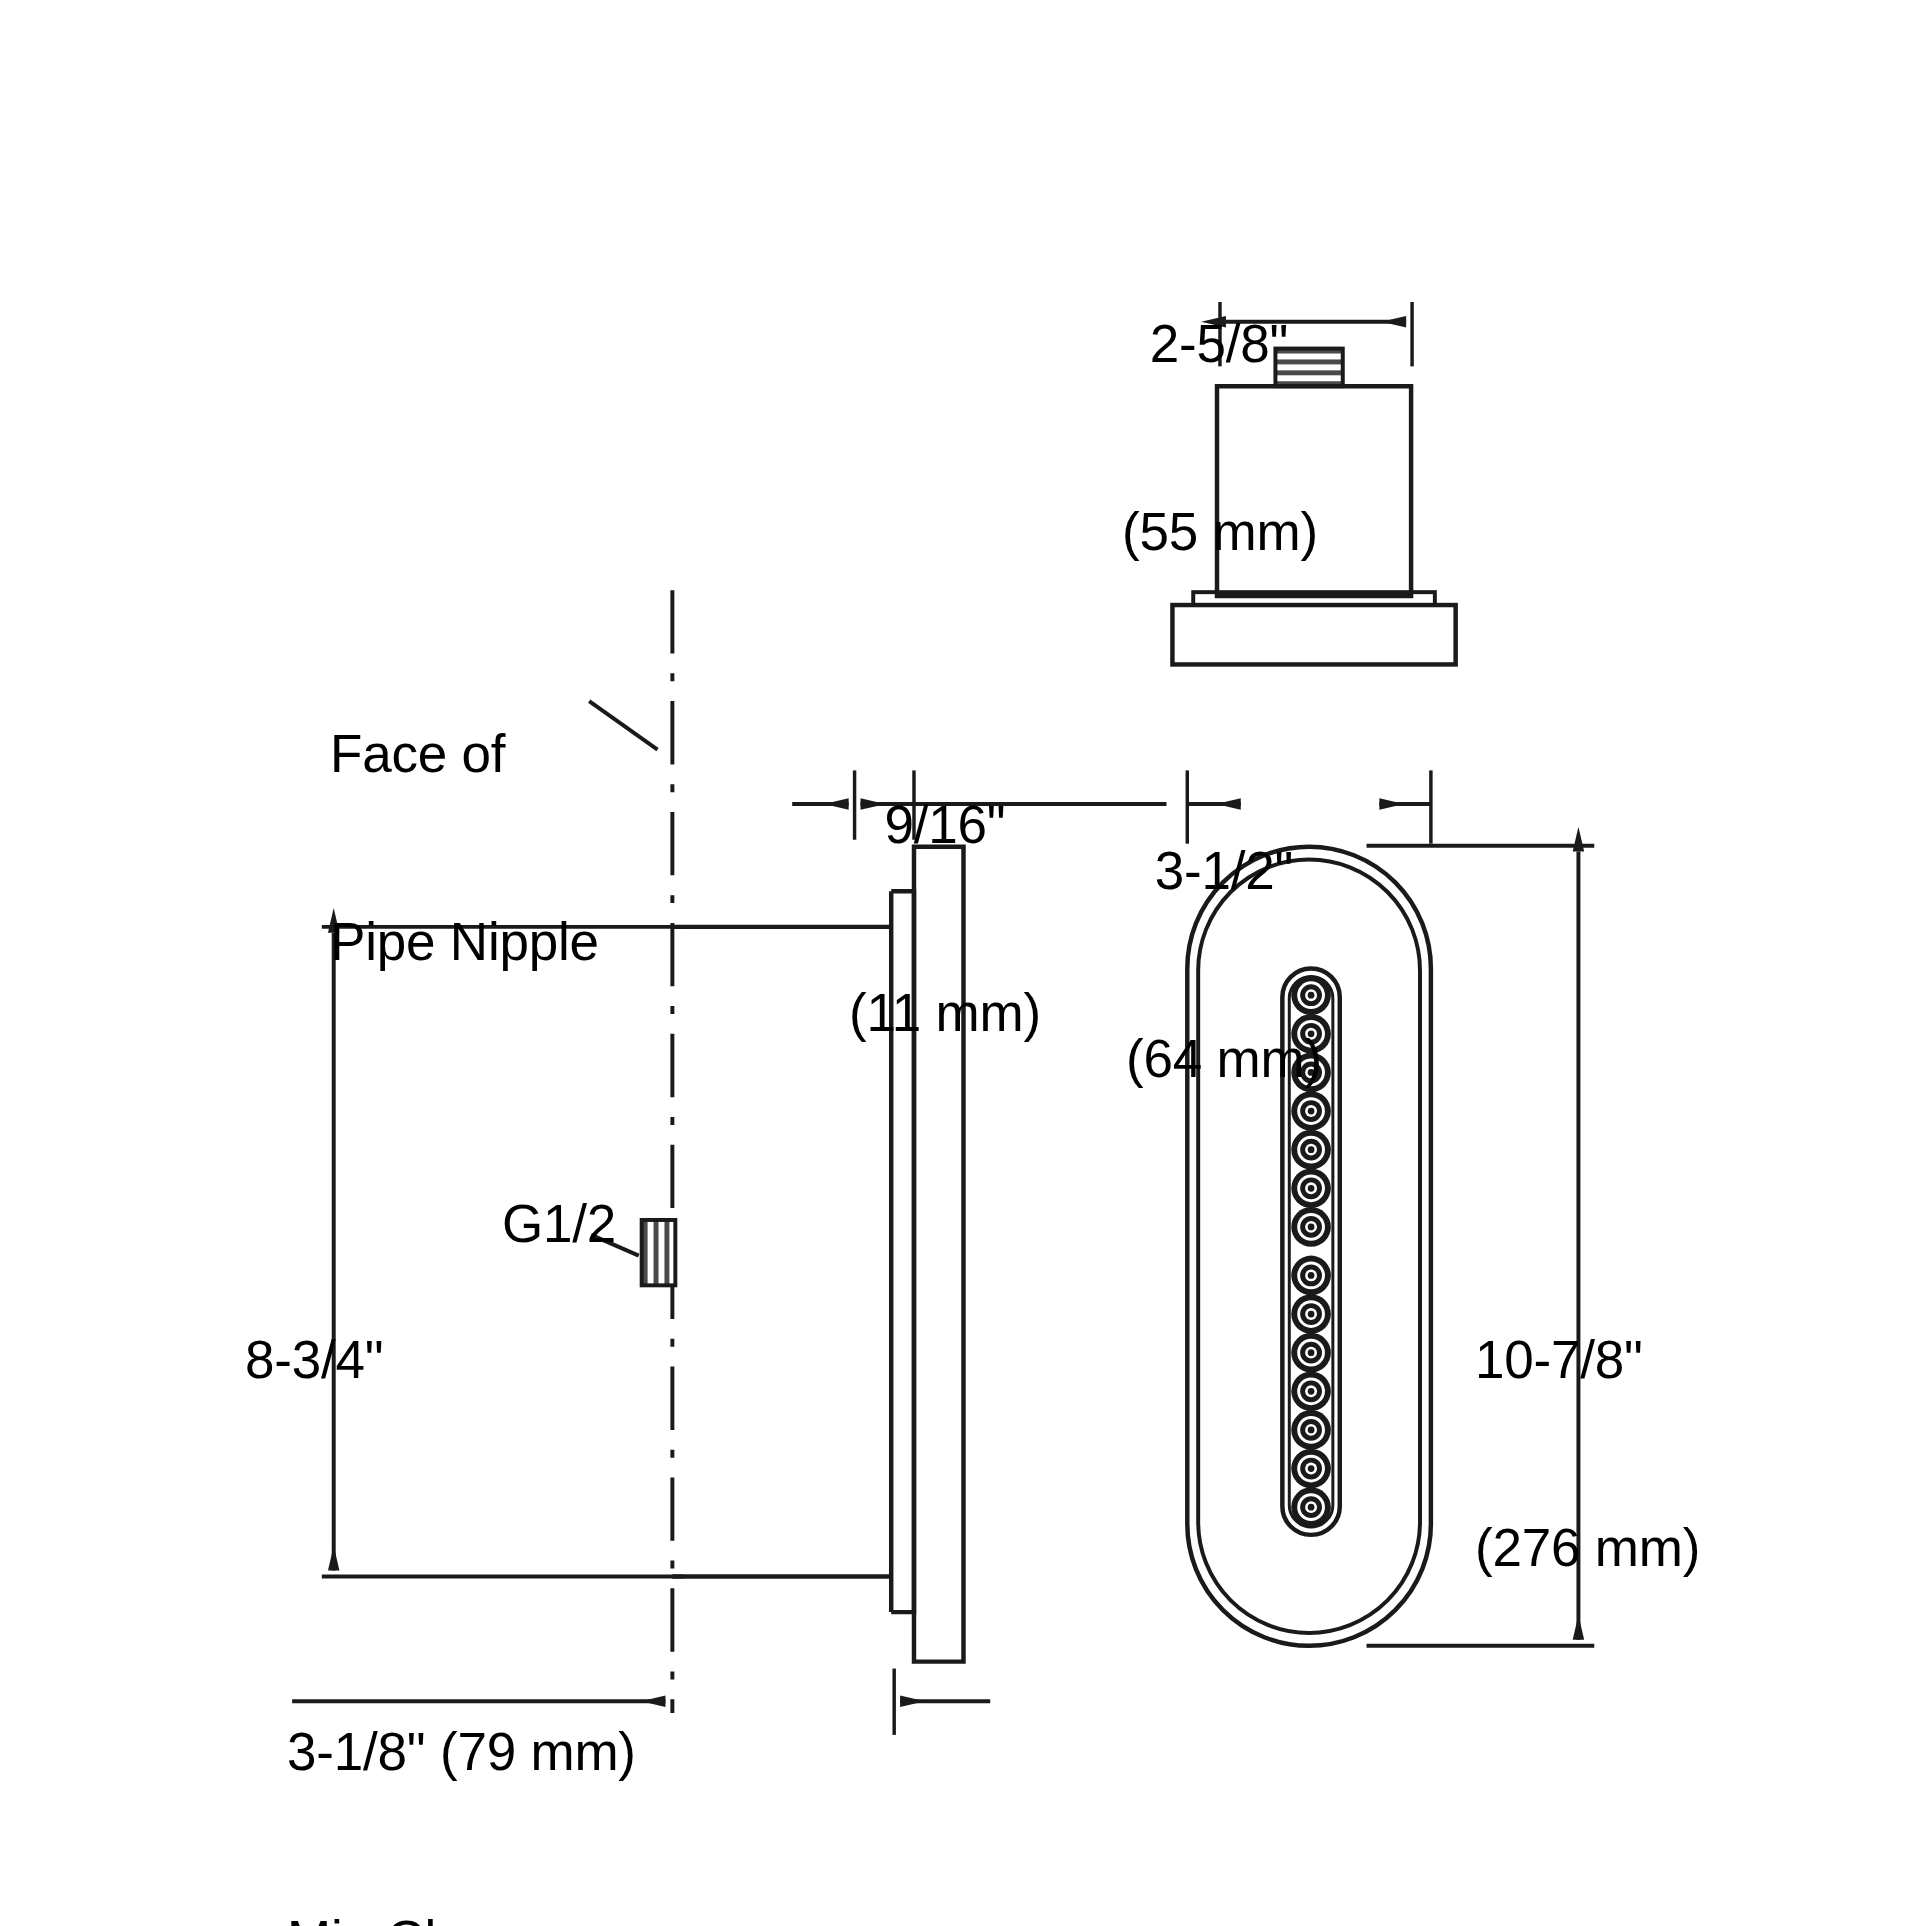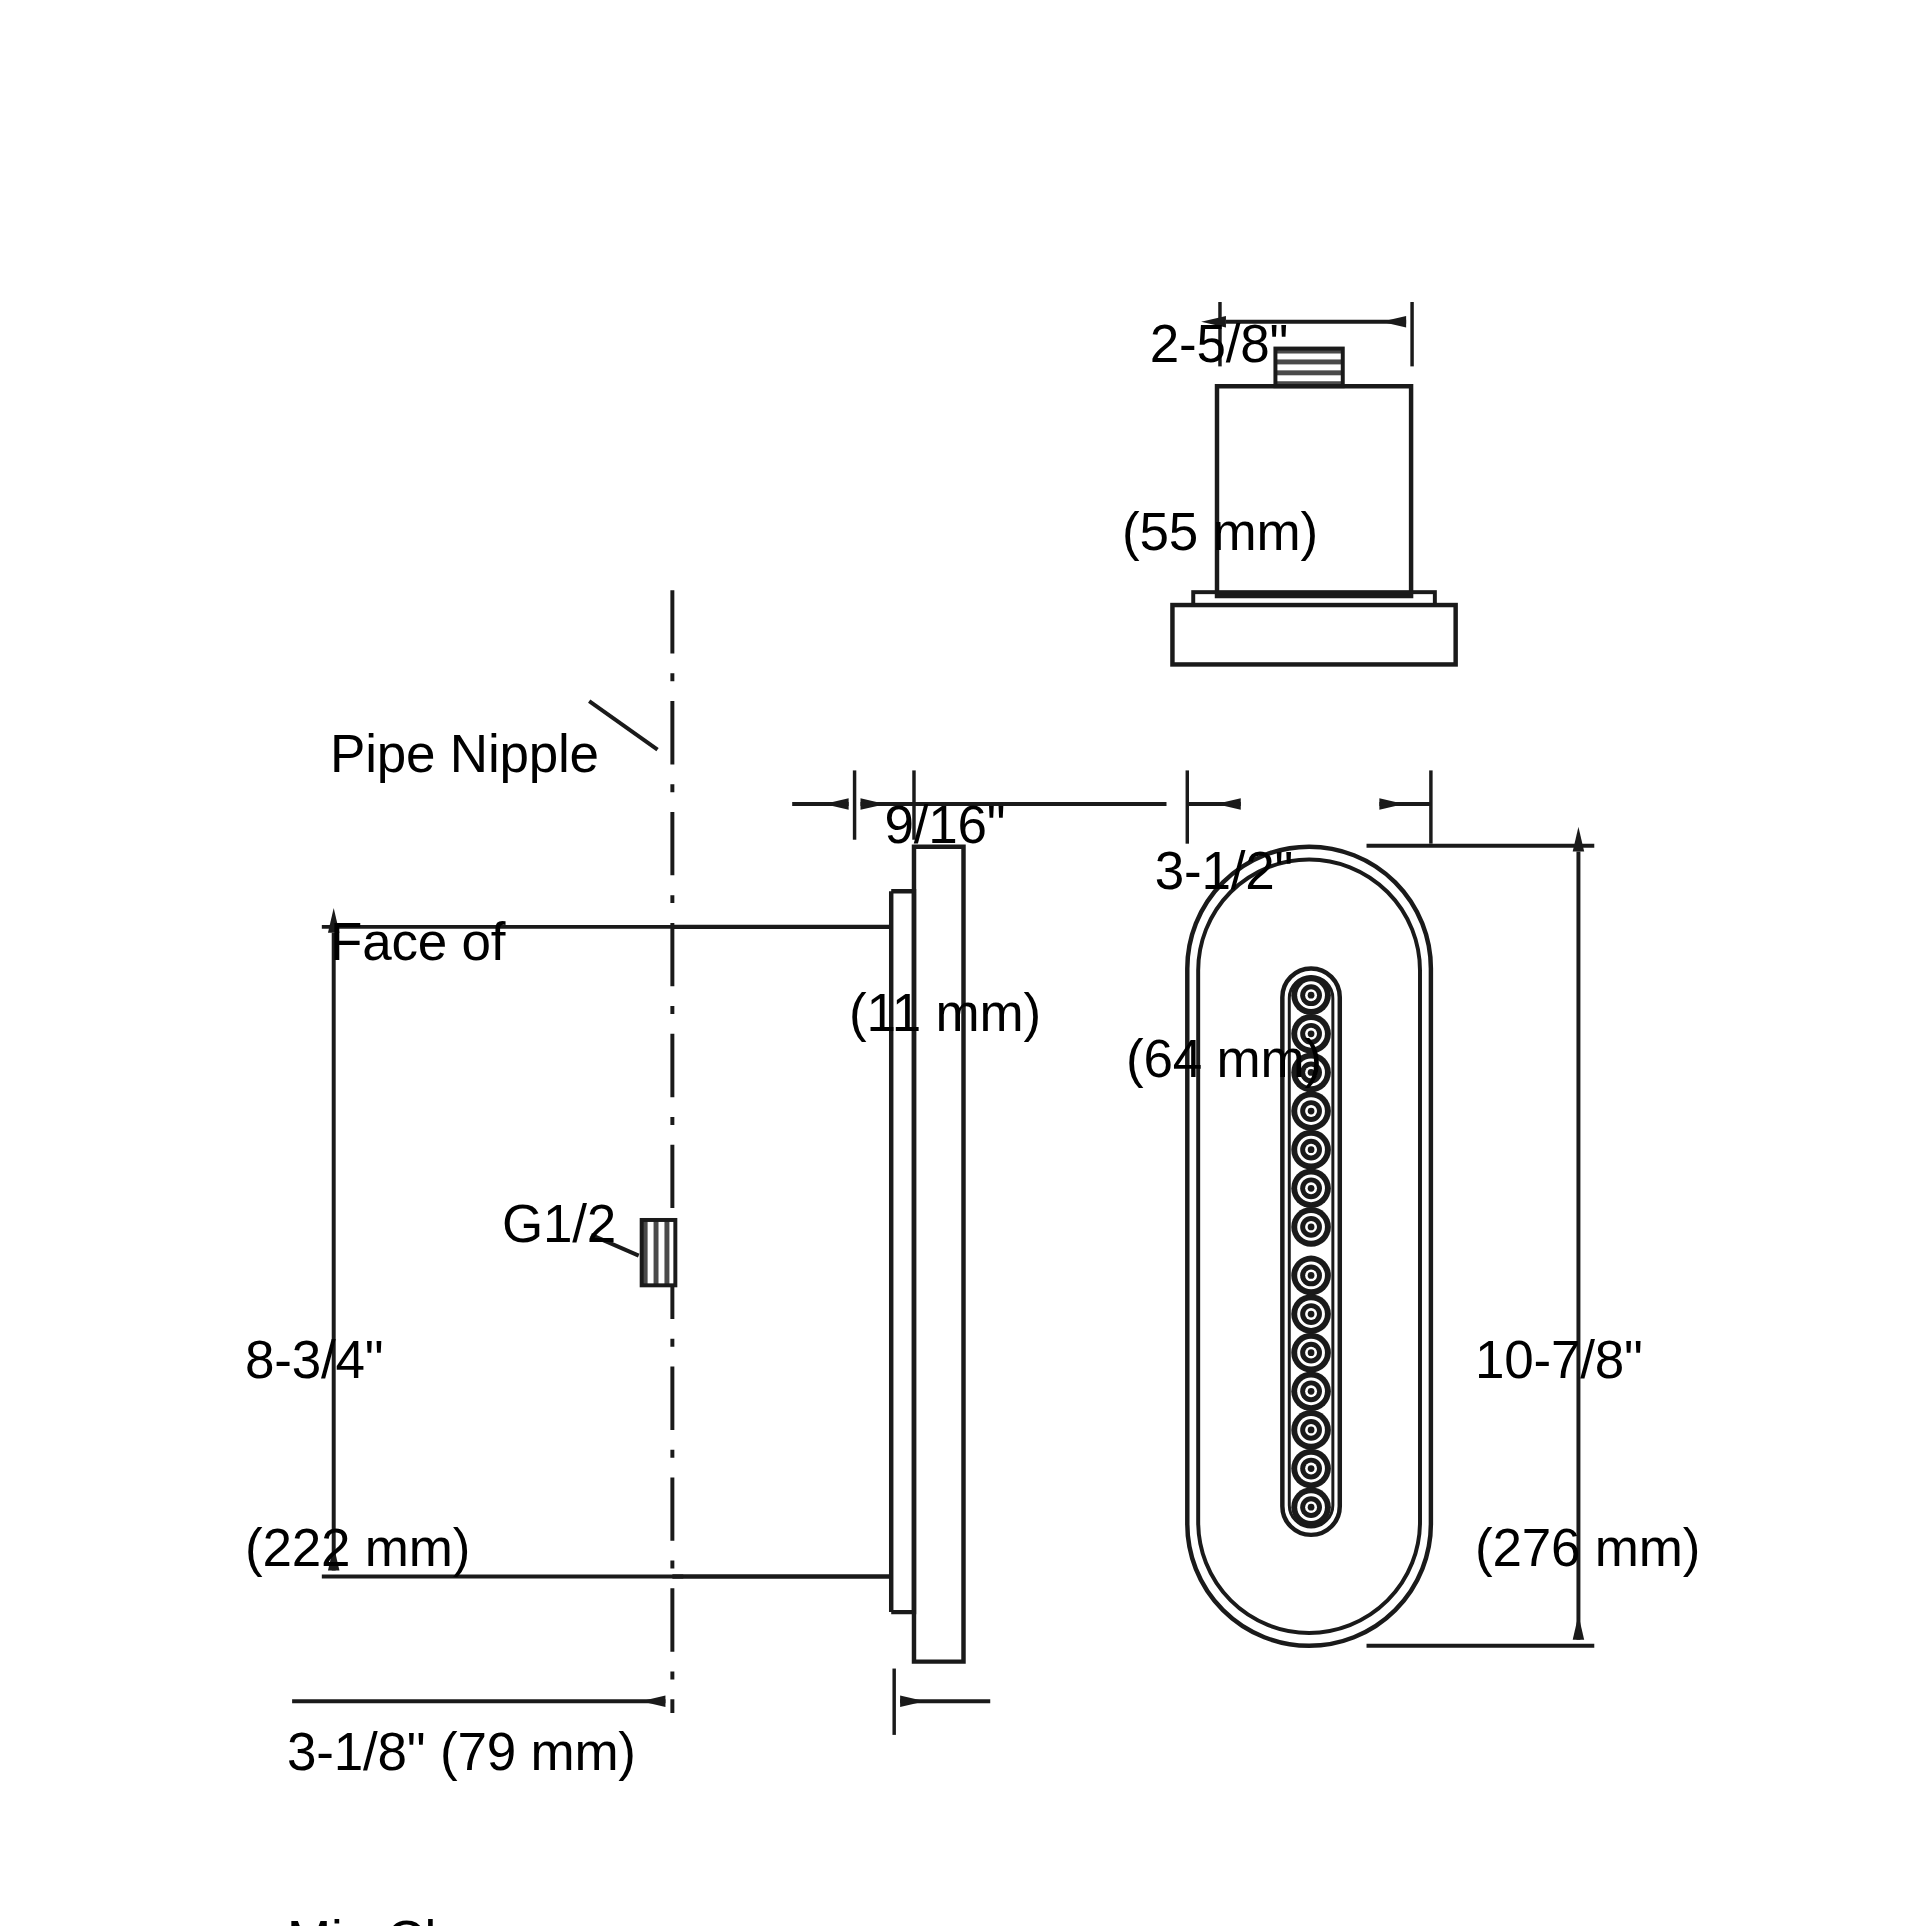--- a/index.html
+++ b/index.html
@@ -253,37 +253,36 @@
     </g>
 
   </svg>
 
   <div class="dimtext center" style="left:1122px; top:188px; width:194px;">
     <div>2-5/8"</div>
     <div>(55 mm)</div>
   </div>
 
   <div class="dimtext left" style="left:330px; top:598px; width:416px;">
+    <div>Face of</div>
     <div>Pipe Nipple</div>
-    <div>Face of</div>
   </div>
 
   <div class="dimtext center" style="left:846px; top:669px; width:198px;">
     <div>9/16"</div>
     <div>(11 mm)</div>
   </div>
 
   <div class="dimtext center" style="left:1125px; top:715px; width:198px;">
     <div>3-1/2"</div>
     <div>(64 mm)</div>
   </div>
 
   <div class="dimtext left" style="left:245px; top:1204px; width:356px;">
     <div>8-3/4"</div>
-    <div>(222 mm)</div>
   </div>
 
   <div class="dimtext left" style="left:502px; top:1193px;">G1/2</div>
 
   <div class="dimtext left" style="left:287px; top:1596px; width:416px;">
     <div>3-1/8" (79 mm)</div>
     <div>Min Clearance</div>
   </div>
 
   <div class="dimtext left" style="left:1475px; top:1204px; width:396px;">

